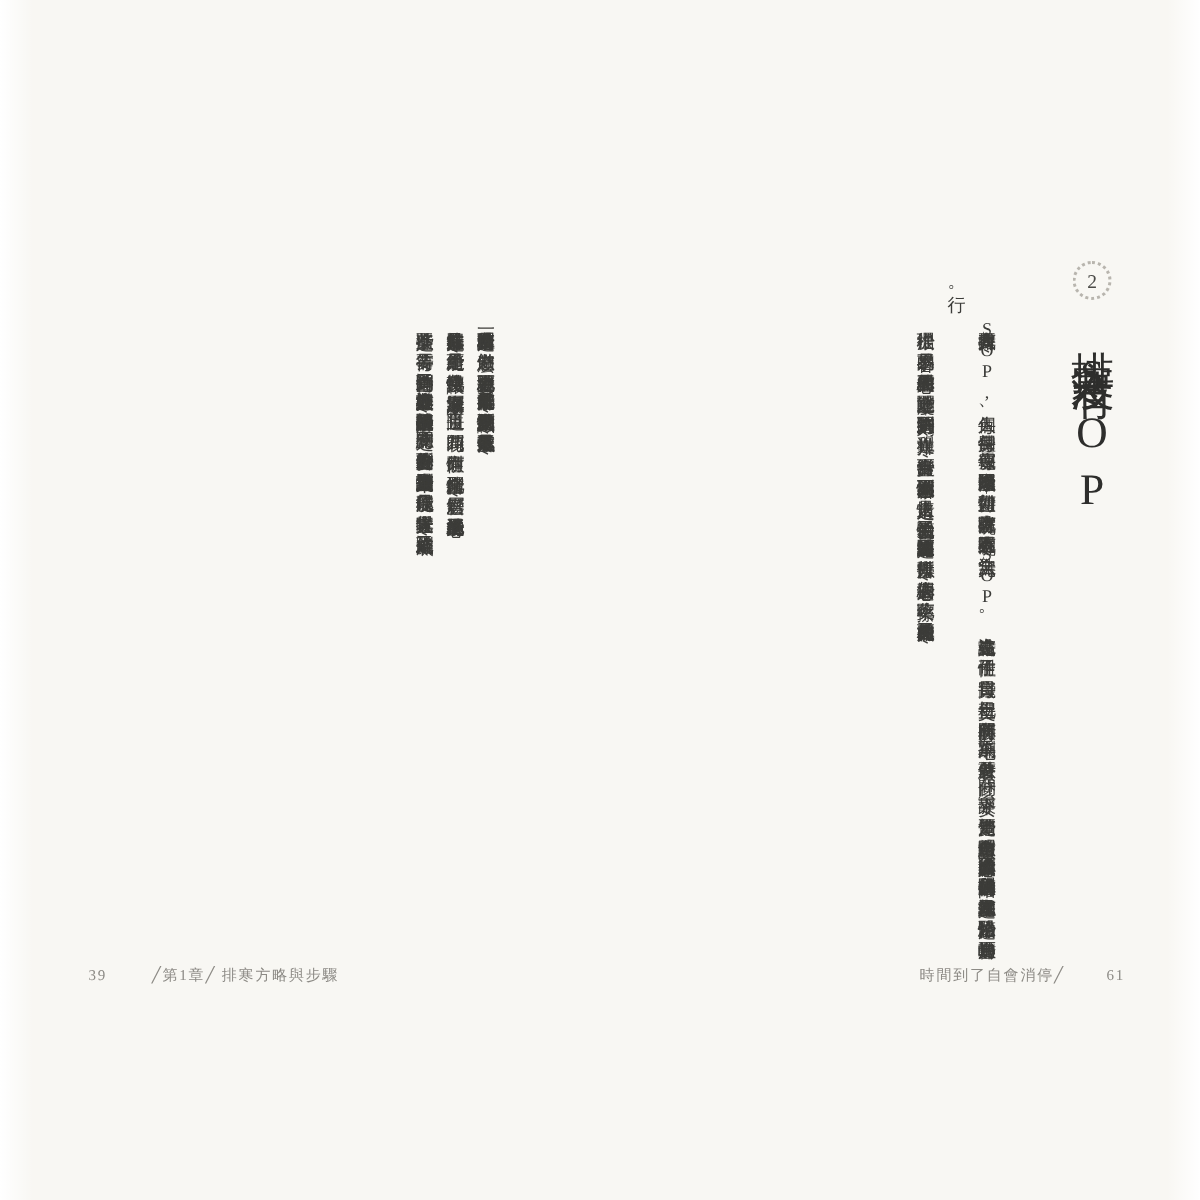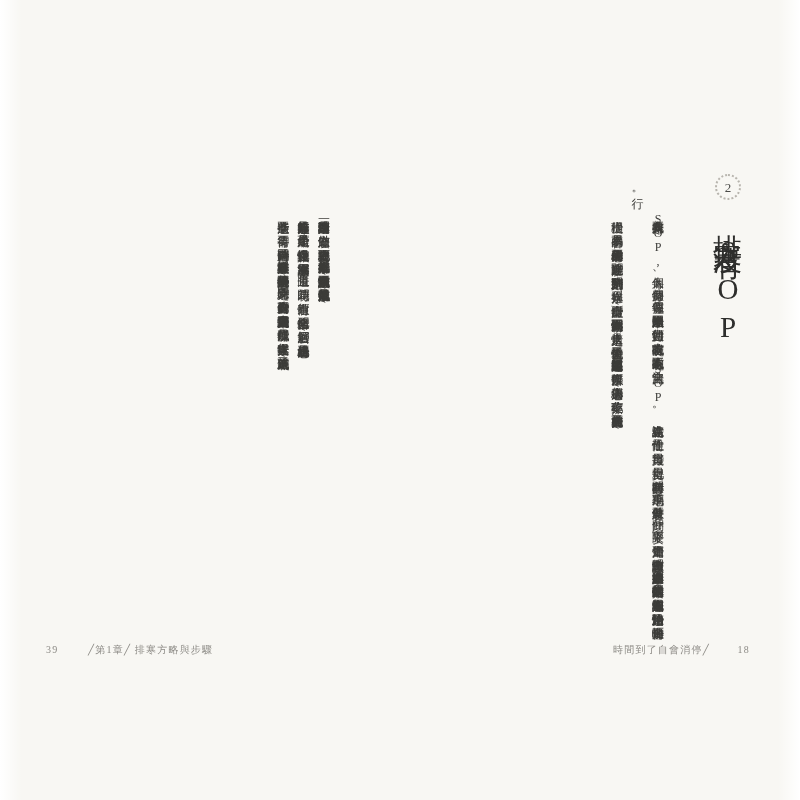--- a/index.html
+++ b/index.html
@@ -90,21 +90,21 @@
 
   
   .footer {
     position: absolute;
     top: 643px;
     font-size: 10px;
     letter-spacing: 1.2px;
     color: #8c8a85;
     white-space: nowrap;
   }
-  .footer-left  { left: 46px; }
+  .footer-left  { left: 59px; }
   .footer-right { right: 50px; }
   .footer-left .section-label  { margin-left: 26px; }
   .footer-right .pagenum       { margin-left: 24px; }
 </style>
 </head>
 <body>
 
 <div class="spread">
 
   <div class="edge edge-left"></div>
@@ -119,21 +119,21 @@
       <h1 class="chapter-title">排寒沒有SOP</h1>
     </div>
 
     <div class="vbody right-body">
       <p class="para">有人向我要排寒SOP,每個人、每個身體、每個靈魂,無始劫以來遭際不同,如何一體對待?有人吃一碗就撐著,有人吃五碗還不夠,完全無法SOP。請先站在遠處,耐住性子,每日實踐,每日耙文,一段時間必有所得。千萬別毛躁,急著要做什麼、問什麼。安靜下來,覺知更清楚,自會明瞭該怎麼做。療癒永遠必須從自己開始,醫生只是陪你一程的輔助者,如果沒有這個基本認知,恐怕醫治這條路,會更加崎嶇難行。</p>
       <p class="para">從根治理,不是容易的事,需要極大的耐心與信任,才能度過難關,堅持到清明的一刻到來!排寒過程,身體變症百出,大家因為不懂而感到害怕,這是人之常情,怕了就會去看醫生。醫生說這是因為過敏等等原因,所以暫停排寒,專心去治這個病,吃藥擦藥,而枉費了先前的排寒努力。</p>
     </div>
 
     <footer class="footer footer-right">
       <span class="section-label">時間到了自會消停╱</span>
-      <span class="pagenum">18</span>
+      <span class="pagenum">61</span>
     </footer>
 
   </section>
 
   <section class="page left-page">
 
     <div class="vbody left-body">
       <p class="para">一旦清楚明白這套理論架構,知道怎麼做,就會更安心踏實地走下去。寒氣能夠排出來都是好事,就怕沒有意識到排寒的重要,或是體氣低落不足以排寒。</p>
       <p class="para">這條排寒路並非見症解症,而是給予能量,讓身體慢慢轉化,讓深層寒氣漸次浮出。道阻且長,須花時間,須有耐性,配合情緒排寒,一層層鬆解,正是一場洗滌身心的修行。</p>
       <p class="para">某些不適症狀,需要等待,時間到了自會消停。許多疑難病症非排寒無解,傳統醫學的某些辨證不值一提。總之需要時間,你會看到自身的改變,每人過去病史體質史誤治史千差萬別,所以你只能穩住,老實排寒保暖,一條路走到底就成了。</p>

